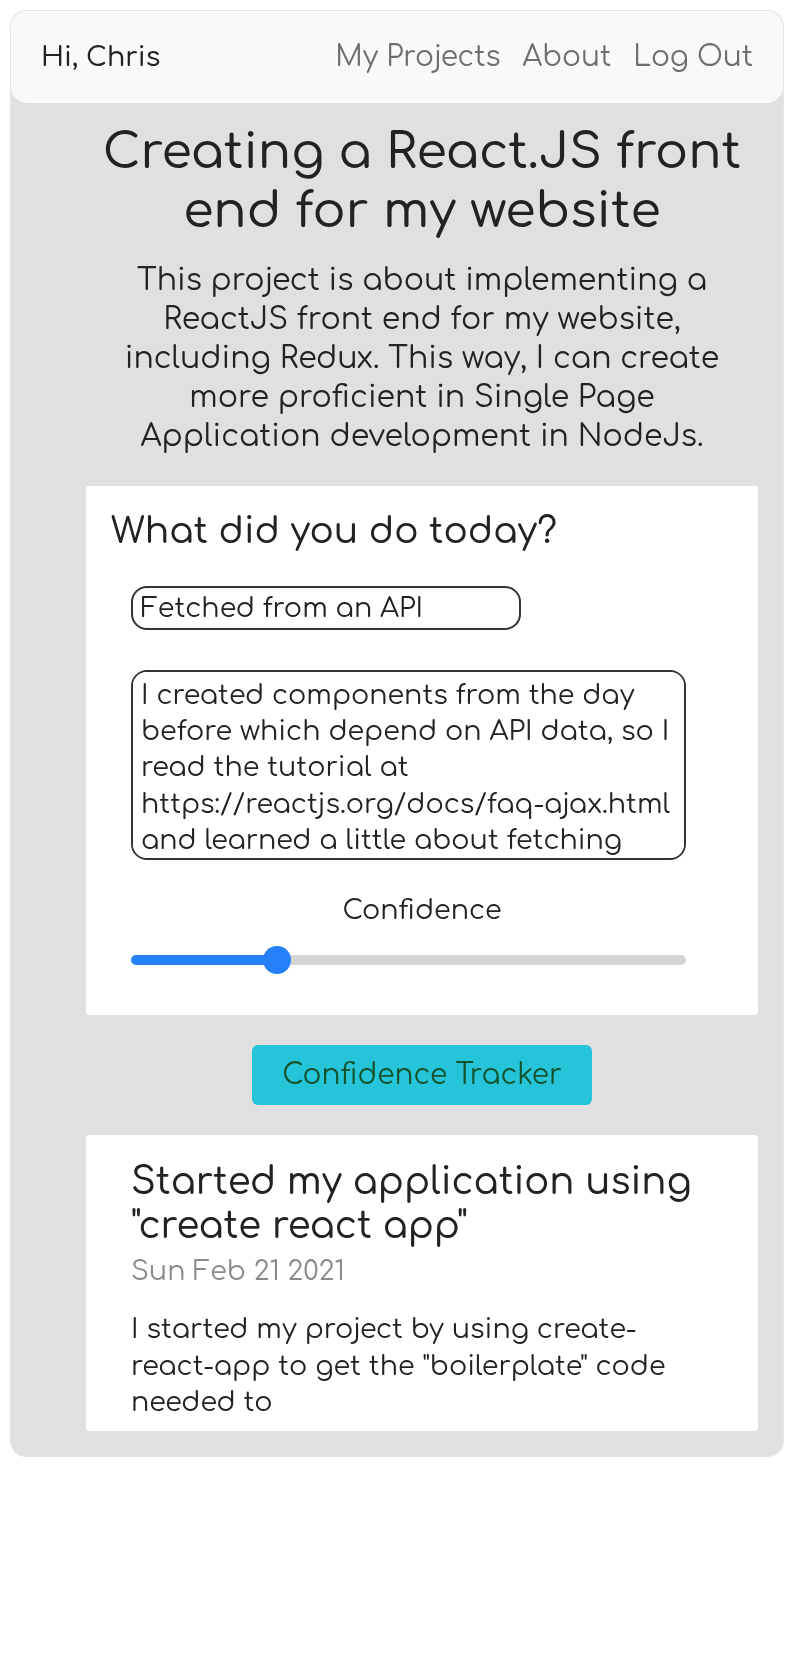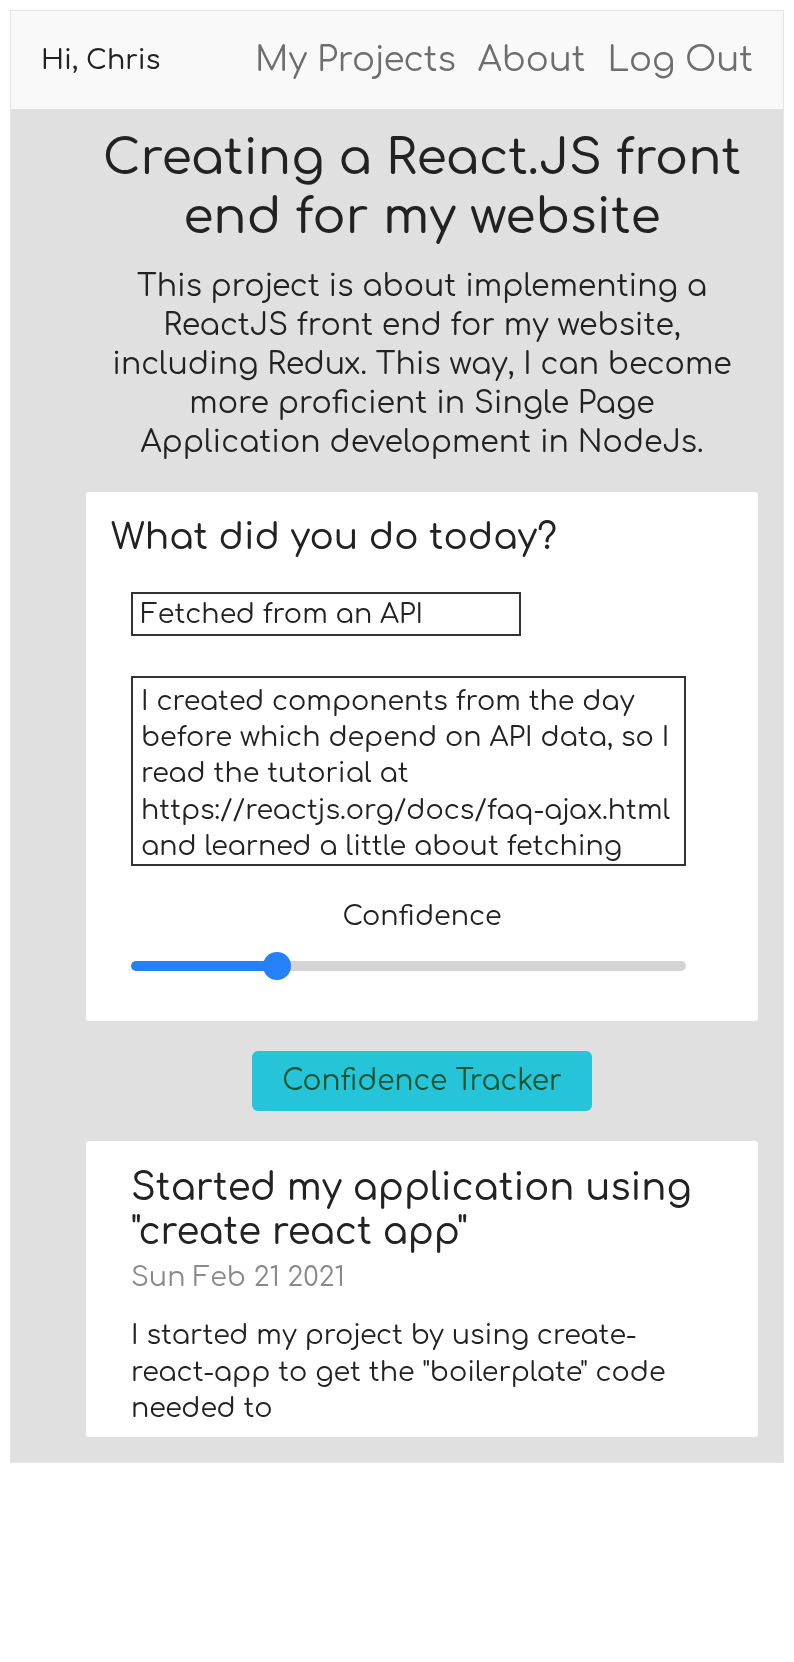--- a/index.html
+++ b/index.html
@@ -1,18 +1,19 @@
 <!DOCTYPE html>
 <html><head>
   <meta charset="utf-8">
   <style>
     * {
       box-sizing: border-box;
       margin: 0;
       padding: 0;
+      border-radius: 16px;
     }
     body {
       font-family: 'Comfortaa', 'Segoe UI', Arial, sans-serif;
       background: #ffffff;
       width: 794px;
       margin: 0 auto;
     }
     .page-wrapper {
       border: 1px solid #e5e5e5;
       margin: 10px;
@@ -28,21 +29,21 @@
     .greeting {
       font-size: 27px;
       color: #222;
       font-weight: 500;
     }
     .nav {
       display: flex;
       gap: 22px;
     }
     .nav a {
-      font-size: 34px;
+      font-size: 28px;
       color: #6e6e6e;
       text-decoration: none;
       cursor: pointer;
     }
     .main {
       padding: 15px 25px 25px 39px;
       margin-left: 36px;
     }
     .project-title {
       font-size: 49px;
@@ -187,21 +188,21 @@
     <nav class="nav">
       <a>My Projects</a>
       <a>About</a>
       <a>Log Out</a>
     </nav>
   </div>
 
   <div class="main">
 
     <h1 class="project-title">Creating a React.JS front end for my website</h1>
-    <p class="project-description">This project is about implementing a ReactJS front end for my website, including Redux. This way, I can become more proficient in Single Page Application development in NodeJs.</p>
+    <p class="project-description">This project is about implementing a ReactJS front end for my website, including Redux. This way, I can create more proficient in Single Page Application development in NodeJs.</p>
 
     <div class="card">
       <h2 class="form-heading">What did you do today?</h2>
 
       <input type="text" class="text-input" value="Fetched from an API" style="">
 
       <textarea class="textarea-input" style="">I created components from the day before which depend on API data, so I read the tutorial at https://reactjs.org/docs/faq-ajax.html and learned a little about fetching data</textarea>
 
       <label class="confidence-label">Confidence</label>
       <input type="range" min="0" max="100" class="slider" value="25" style="">

